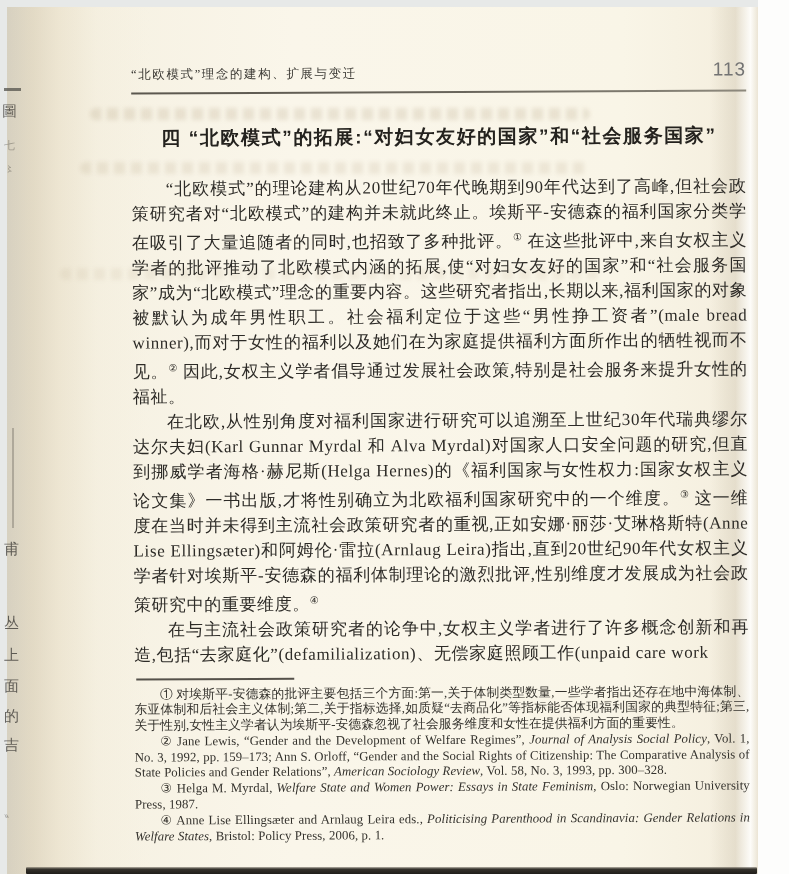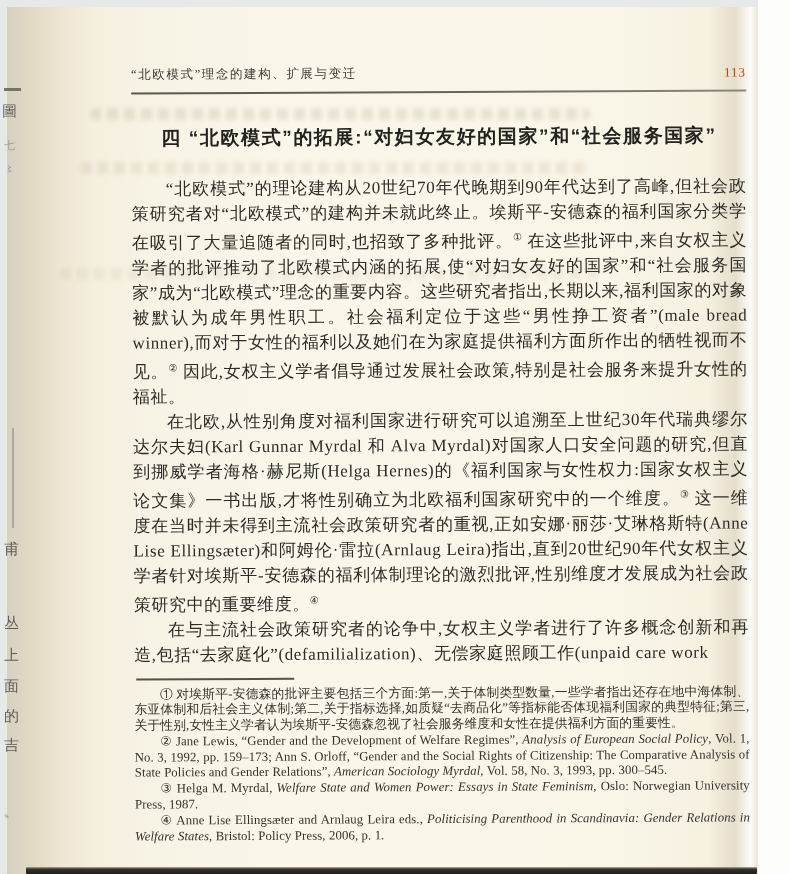--- a/index.html
+++ b/index.html
@@ -58,22 +58,22 @@
   }
   .running-header{
     display:flex;justify-content:space-between;align-items:flex-end;
     height:24px;
   }
   .running-title{
     font-size:12.5px;letter-spacing:1.6px;color:#3a3833;
     font-family:"Liberation Serif","DejaVu Serif",serif;
   }
   .page-number{
-    font-size:13px;color:#c2410c;letter-spacing:1px;
-    font-family:Liberation Serif, serif;
+    font-size:19px;color:#737373;letter-spacing:1px;
+    font-family:Liberation Sans, sans-serif;
   }
   .header-rule{
     margin-top:9px;height:2px;border:0;
     background:linear-gradient(90deg,#5b574e 0%,#6a665c 55%,#8d897d 100%);
   }
   
   .ghost{
     position:absolute;height:12px;border-radius:6px;
     background:repeating-linear-gradient(90deg,rgba(150,128,88,0.16) 0 11px,rgba(0,0,0,0) 11px 17px);
     filter:blur(2.2px);pointer-events:none;
@@ -143,21 +143,21 @@
     <div class="body-text">
       <p><span>“北欧模式”的理论建构从20世纪70年代晚期到90年代达到了高峰,但社会政策研究者对“北欧模式”的建构并未就此终止。埃斯平-安德森的福利国家分类学在吸引了大量追随者的同时,也招致了多种批评。</span><sup>①</sup><span> 在这些批评中,来自女权主义学者的批评推动了北欧模式内涵的拓展,使“对妇女友好的国家”和“社会服务国家”成为“北欧模式”理念的重要内容。这些研究者指出,长期以来,福利国家的对象被默认为成年男性职工。社会福利定位于这些“男性挣工资者”(male bread winner),而对于女性的福利以及她们在为家庭提供福利方面所作出的牺牲视而不见。</span><sup>②</sup><span> 因此,女权主义学者倡导通过发展社会政策,特别是社会服务来提升女性的福祉。</span></p>
       <p><span>在北欧,从性别角度对福利国家进行研究可以追溯至上世纪30年代瑞典缪尔达尔夫妇(Karl Gunnar Myrdal 和 Alva Myrdal)对国家人口安全问题的研究,但直到挪威学者海格·赫尼斯(Helga Hernes)的《福利国家与女性权力:国家女权主义论文集》一书出版,才将性别确立为北欧福利国家研究中的一个维度。</span><sup>③</sup><span> 这一维度在当时并未得到主流社会政策研究者的重视,正如安娜·丽莎·艾琳格斯特(Anne Lise Ellingsæter)和阿姆伦·雷拉(Arnlaug Leira)指出,直到20世纪90年代女权主义学者针对埃斯平-安德森的福利体制理论的激烈批评,性别维度才发展成为社会政策研究中的重要维度。</span><sup>④</sup></p>
       <p><span>在与主流社会政策研究者的论争中,女权主义学者进行了许多概念创新和再造,包括“去家庭化”(defamilialization)、无偿家庭照顾工作(unpaid care work</span></p>
     </div>
 
     <hr class="foot-sep">
 
     <div class="footnotes">
       <p><span>①  对埃斯平-安德森的批评主要包括三个方面:第一,关于体制类型数量,一些学者指出还存在地中海体制、东亚体制和后社会主义体制;第二,关于指标选择,如质疑“去商品化”等指标能否体现福利国家的典型特征;第三,关于性别,女性主义学者认为埃斯平-安德森忽视了社会服务维度和女性在提供福利方面的重要性。</span></p>
-      <p><span>②  Jane Lewis, “Gender and the Development of Welfare Regimes”, </span><em>Analysis of European Social Policy</em><span>, Vol. 1, No. 3, 1992, pp. 159–173; Ann S. Orloff, “Gender and the Social Rights of Citizenship: The Comparative Analysis of State Policies and Gender Relations”, </span><em>American Sociology Myrdal</em><span>, Vol. 58, No. 3, 1993, pp. 300–545.</span></p>
+      <p><span>②  Jane Lewis, “Gender and the Development of Welfare Regimes”, </span><em>Journal of Analysis Social Policy</em><span>, Vol. 1, No. 3, 1992, pp. 159–173; Ann S. Orloff, “Gender and the Social Rights of Citizenship: The Comparative Analysis of State Policies and Gender Relations”, </span><em>American Sociology Review</em><span>, Vol. 58, No. 3, 1993, pp. 300–328.</span></p>
       <p><span>③  Helga M. Myrdal, </span><em>Welfare State and Women Power: Essays in State Feminism</em><span>, Oslo: Norwegian University Press, 1987.</span></p>
       <p><span>④  Anne Lise Ellingsæter and Arnlaug Leira eds., </span><em>Politicising Parenthood in Scandinavia: Gender Relations in Welfare States</em><span>, Bristol: Policy Press, 2006, p. 1.</span></p>
     </div>
 
   </div>
 
   <div class="bottom-bar"></div>
 </div>
 
 </body></html>

